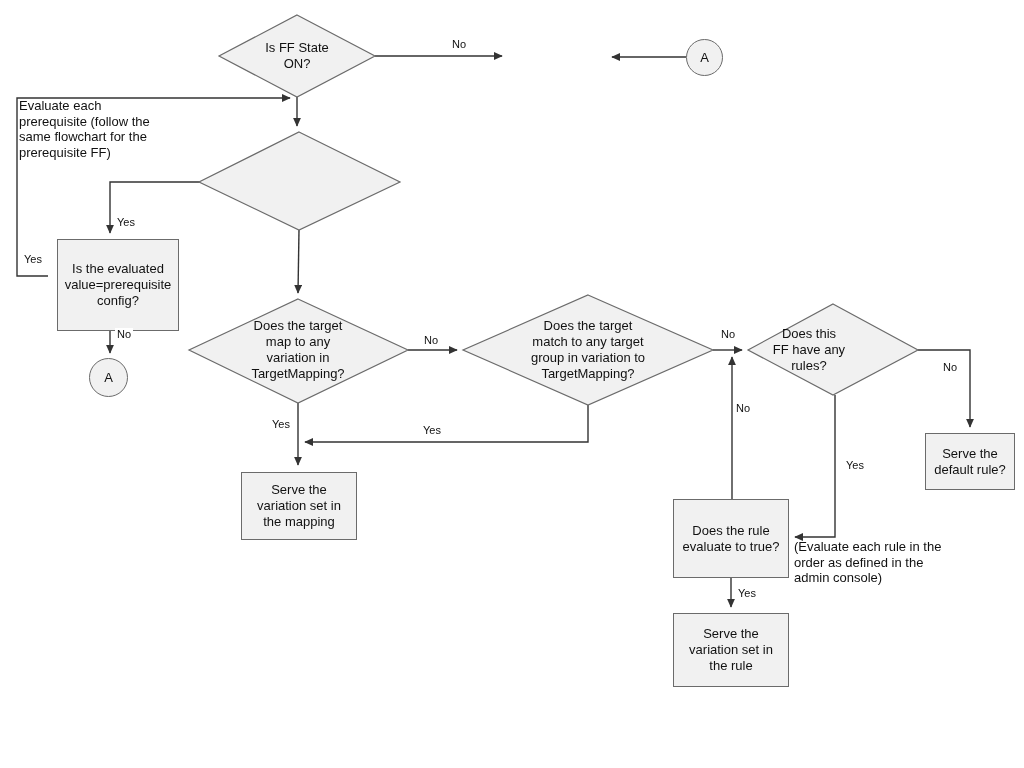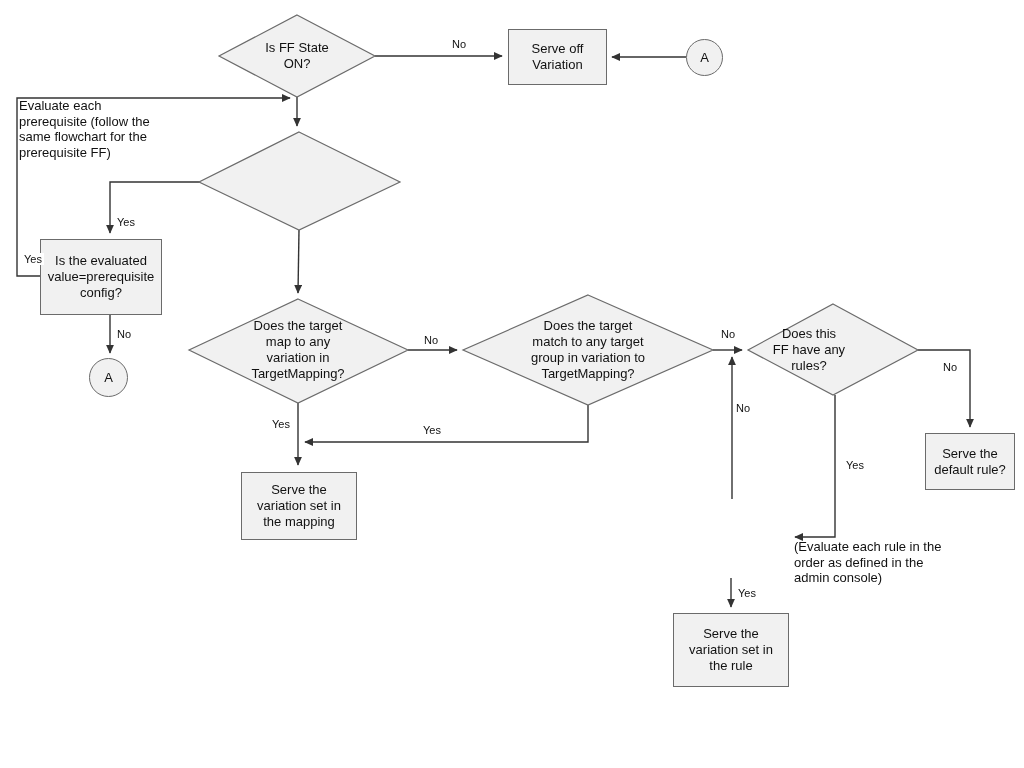--- a/index.html
+++ b/index.html
@@ -99,27 +99,27 @@
 variation in
 TargetMapping?</div>
   <div class="diamond-label" style="left:508px; top:318px; width:160px; height:64px;">Does the target
 match to any target
 group in variation to
 TargetMapping?</div>
   <div class="diamond-label" style="left:754px; top:326px; width:110px; height:48px;">Does this
 FF have any
 rules?</div>
 
-  <div class="rect-node" style="left:508px; top:29px; width:99px; height:56px;">Serve off
-Variation</div>
-  <div class="rect-node" style="left:40px; top:239px; width:122px; height:76px;">Is the evaluated
+  <div class="rect-node" style="left:57px; top:239px; width:122px; height:92px;">Is the evaluated
 value=prerequisite
 config?</div>
   <div class="rect-node" style="left:925px; top:433px; width:90px; height:57px;">Serve the
 default rule?</div>
+  <div class="rect-node" style="left:673px; top:499px; width:116px; height:79px;">Does the rule
+evaluate to true?</div>
   <div class="rect-node" style="left:673px; top:613px; width:116px; height:74px;">Serve the
 variation set in
 the rule</div>
   <div class="rect-node" style="left:241px; top:472px; width:116px; height:68px;">Serve the
 variation set in
 the mapping</div>
 
   <div class="circle-node" style="left:686px; top:39px; width:37px; height:37px;">A</div>
   <div class="circle-node" style="left:89px; top:358px; width:39px; height:39px;">A</div>
 

